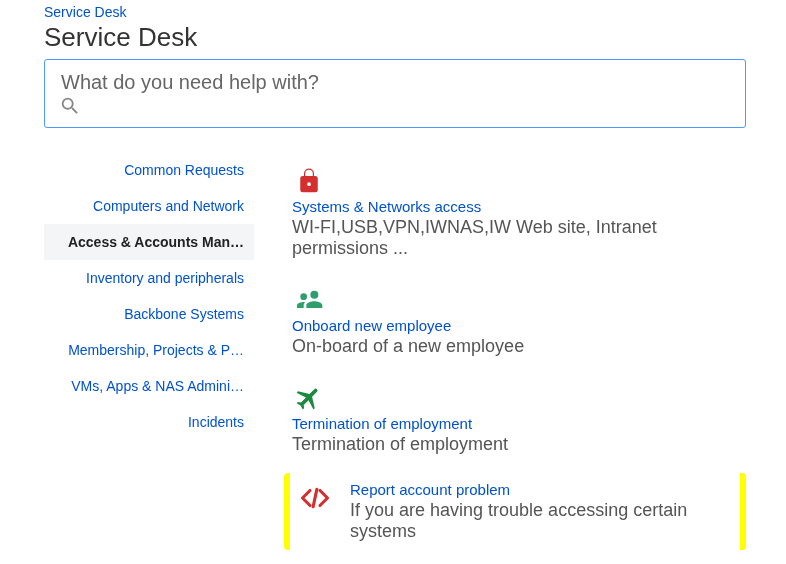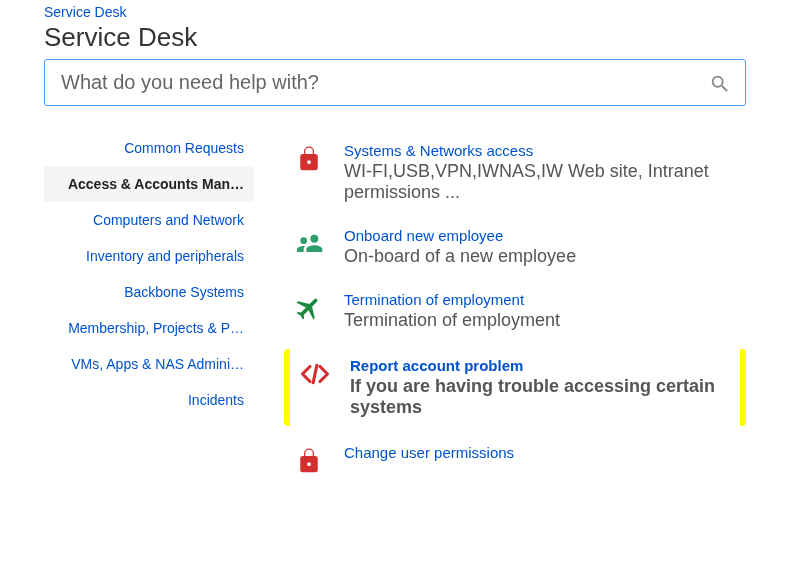--- a/index.html
+++ b/index.html
@@ -28,23 +28,24 @@
   }
   .welcome {
     font-size: 14px;
     color: #333;
     margin-bottom: 24px;
   }
   .search-wrap {
     border: 1px solid #4c9aff;
     border-radius: 3px;
     display: flex;
-    align-items: flex-end;
+    align-items: flex-start;
     padding: 10px 14px;
     margin-bottom: 24px;
+    flex-direction: column;
   }
   .search-wrap input {
     flex: 1;
     border: none;
     outline: none;
     font-size: 20px;
     color: #555;
     background: transparent;
   }
   .search-wrap input::placeholder { color: #666; }
@@ -83,23 +84,23 @@
     border-top: 10px solid transparent;
     border-bottom: 10px solid transparent;
     border-left: 10px solid #f4f5f7;
   }
   .requests {
     flex: 1;
   }
   .req-item {
     display: flex;
     align-items: flex-start;
-    gap: 18px;
     padding: 12px 8px;
     position: relative;
+    flex-direction: column;
   }
   .req-icon {
     width: 34px;
     height: 34px;
     display: flex;
     align-items: center;
     justify-content: center;
     flex-shrink: 0;
   }
   .req-body { flex: 1; }
@@ -116,21 +117,20 @@
     background: #ffff00;
     border-radius: 4px;
   }
   .highlight .req-inner {
     background: #fff;
     margin: 6px;
     padding: 8px;
     display: flex;
     gap: 18px;
     align-items: flex-start;
-    font-weight: bold;
   }
   
   .lock-red { fill: #d32f2f; }
   .people-green { fill: #2e9e6b; }
   .plane-green { fill: #1b8a3f; }
 </style>
 </head>
 <body>
 
 <div class="page">
@@ -142,22 +142,22 @@
   <div class="search-wrap">
     <input type="text" placeholder="What do you need help with?" style="">
     <svg class="search-icon" viewBox="0 0 24 24">
         <path d="M15.5 14h-.79l-.28-.27A6.471 6.471 0 0016 9.5 6.5 6.5 0 109.5 16a6.47 6.47 0 004.23-1.57l.27.28v.79l5 4.99L20.49 19l-4.99-5zM9.5 14A4.5 4.5 0 119.5 5a4.5 4.5 0 010 9z"></path>
       </svg>
   </div>
 
   <div class="content">
     <div class="sidebar">
       <div class="sidebar-item">Common Requests</div>
+      <div class="sidebar-item">Computers and Network</div>
       <div class="sidebar-item active">Access &amp; Accounts Man…</div>
-      <div class="sidebar-item">Computers and Network</div>
       <div class="sidebar-item">Inventory and peripherals</div>
       <div class="sidebar-item">Backbone Systems</div>
       <div class="sidebar-item">Membership, Projects &amp; P…</div>
       <div class="sidebar-item">VMs, Apps &amp; NAS Admini…</div>
       <div class="sidebar-item">Incidents</div>
     </div>
 
     <div class="requests">
 
       <div class="req-item">

